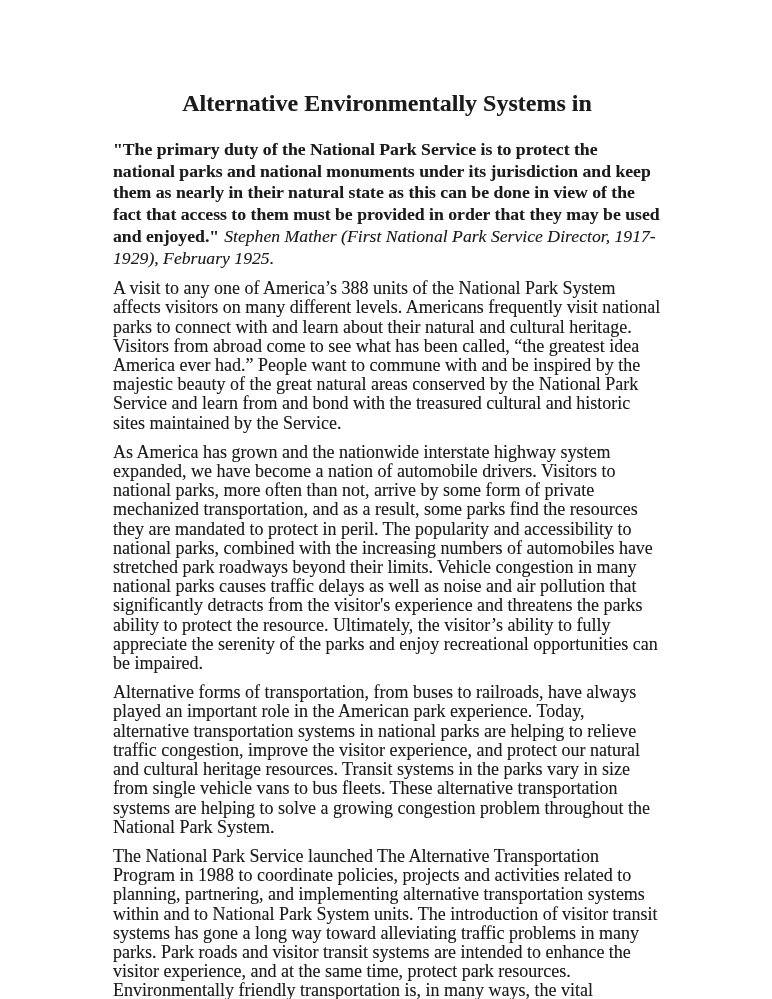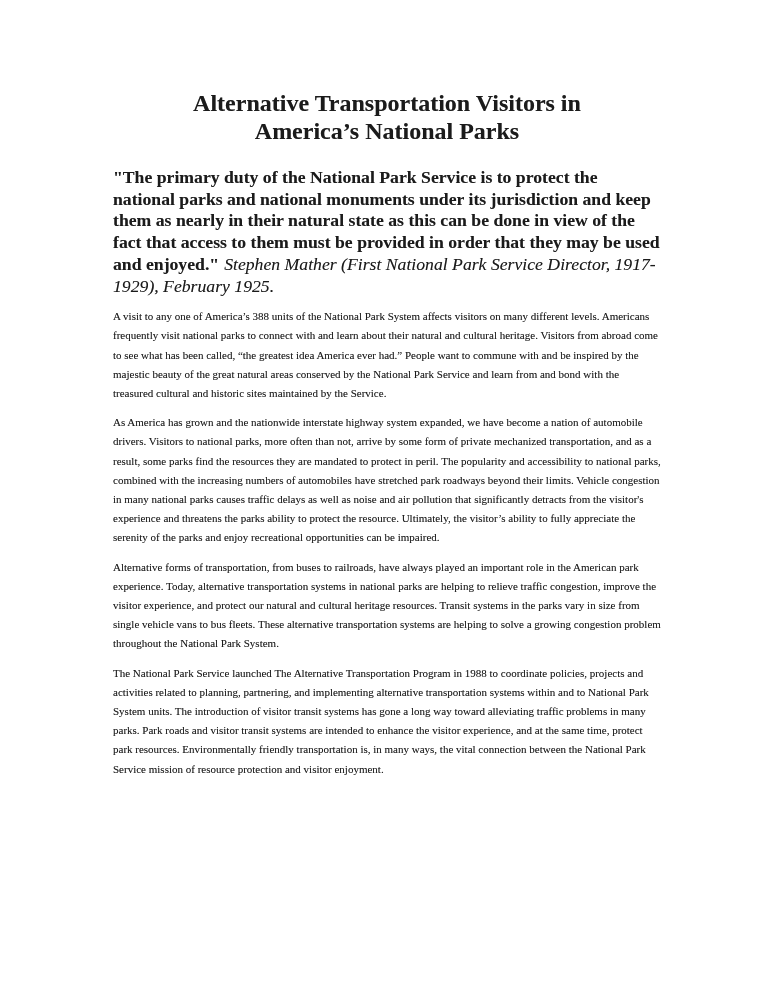--- a/index.html
+++ b/index.html
@@ -38,37 +38,36 @@
     line-height: 21.7px;
     font-weight: 700;
   }
   .quote-attr {
     font-weight: 400;
     font-style: italic;
     margin-left: 5px;
   }
   .body-para {
     margin: 10px 0 0 0;
-    font-size: 11px;
+    font-size: 18px;
     line-height: 19.2px;
     font-weight: 400;
     text-align: left;
   }
   .program-title {
   }
 </style>
 </head>
 <body>
 
 <div class="page">
   <div class="content">
 
     <h1 class="doc-title">
-      <span class="title-line">Alternative Transportation Visitors in</span>
-      <span class="title-line">America’s National Parks</span>
+      <span class="title-line">Alternative Environmentally Systems in</span>
     </h1>
 
     <p class="quote"><span class="quote-bold">"The primary duty of the National Park Service is to protect the national parks and national monuments under its jurisdiction and keep them as nearly in their natural state as this can be done in view of the fact that access to them must be provided in order that they may be used and enjoyed."</span><span class="quote-attr">Stephen Mather (First National Park Service Director, 1917-1929), February 1925.</span></p>
 
     <p class="body-para">A visit to any one of America’s 388 units of the National Park System affects visitors on many different levels. Americans frequently visit national parks to connect with and learn about their natural and cultural heritage. Visitors from abroad come to see what has been called, “the greatest idea America ever had.”  People want to commune with and be inspired by the majestic beauty of the great natural areas conserved by the National Park Service and learn from and bond with the treasured cultural and historic sites maintained by the Service.</p>
 
     <p class="body-para">As America has grown and the nationwide interstate highway system expanded, we have become a nation of automobile drivers. Visitors to national parks, more often than not, arrive by some form of private mechanized transportation, and as a result, some parks find the resources they are mandated to protect in peril. The popularity and accessibility to national parks, combined with the increasing numbers of automobiles have stretched park roadways beyond their limits.  Vehicle congestion in many national parks causes traffic delays as well as noise and air pollution that significantly detracts from the visitor's experience and threatens the parks ability to protect the resource. Ultimately, the visitor’s ability to fully appreciate the serenity of the parks and enjoy recreational opportunities can be impaired.</p>
 
     <p class="body-para">Alternative forms of transportation, from buses to railroads, have always played an important role in the American park experience. Today, alternative transportation systems in national parks are helping to relieve traffic congestion, improve the visitor experience, and protect our natural and cultural heritage resources. Transit systems in the parks vary in size from single vehicle vans to bus fleets. These alternative transportation systems are helping to solve a growing congestion problem throughout the National Park System.</p>
 

